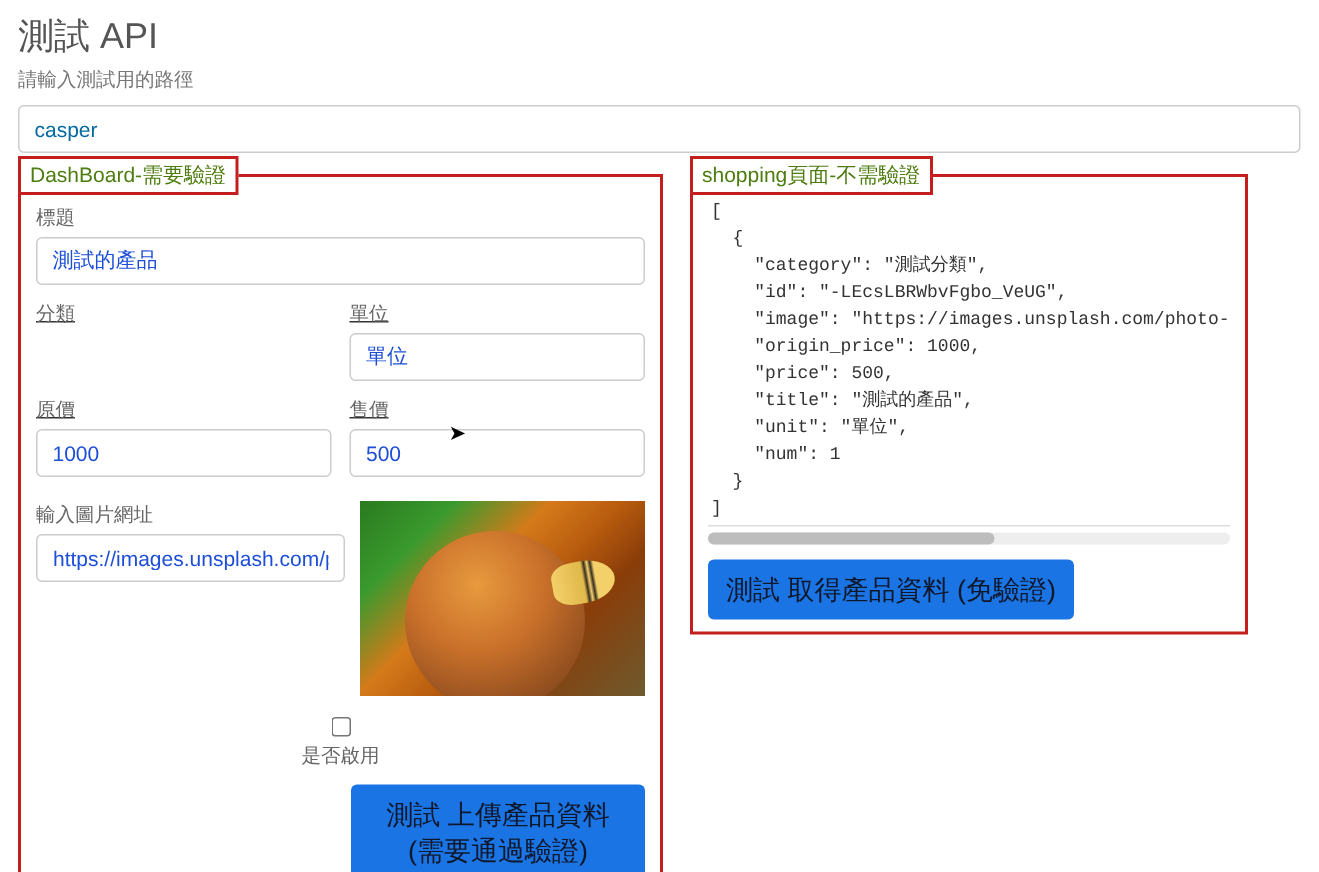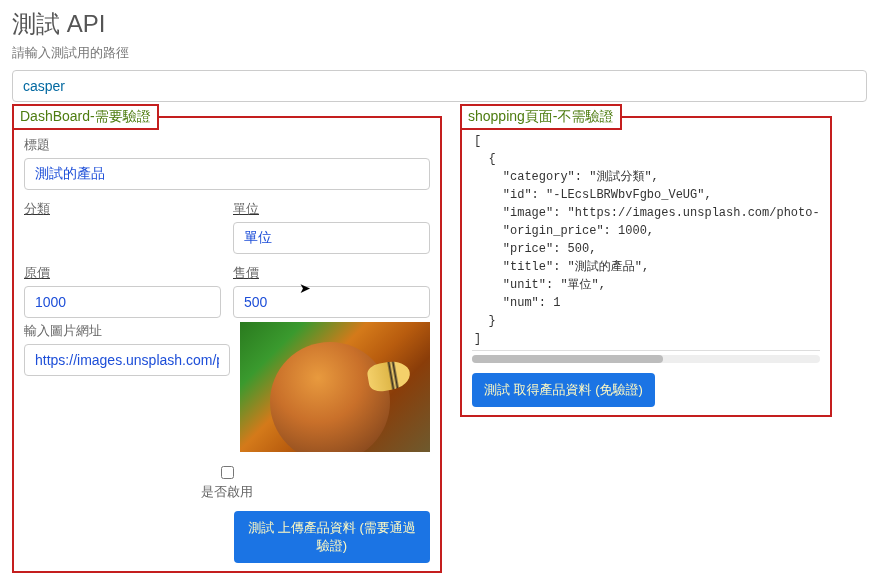--- a/index.html
+++ b/index.html
@@ -75,21 +75,21 @@
     }
     .row2 {
       display: flex;
       gap: 12px;
       text-decoration: underline;
     }
     .row2 > div { flex: 1; }
     .img-row {
       display: flex;
       gap: 10px;
-      margin-top: 4px;
+      margin-top: 16px;
       align-items: flex-start;
     }
     .img-col-left { flex: 1; }
     .product-image {
       width: 190px;
       height: 130px;
       background: linear-gradient(135deg, #2a7a1e 0%, #3a9a2e 20%, #d47a1a 40%, #b85c0e 55%, #8a3d09 70%, #6e5a2e 100%);
       position: relative;
       overflow: hidden;
     }
@@ -115,24 +115,24 @@
       font-size: 13px;
       color: #666;
       display: flex;
       align-items: center;
       gap: 4px;
       flex-direction: column;
     }
     .checkbox-row input { margin: 0; }
     .btn {
       background: #1b74e4;
-      color: #fef9c3;
+      color: #0f172a;
       border: none;
       padding: 8px 12px;
-      font-size: 13px;
+      font-size: 18px;
       border-radius: 4px;
       cursor: pointer;
       font-weight: 500;
     }
     .btn-row {
       text-align: right;
       margin-top: 12px;
     }
     .left-panel .btn-row { text-align: center; margin-top: 10px; padding-left: 210px;}
     .code-block {

